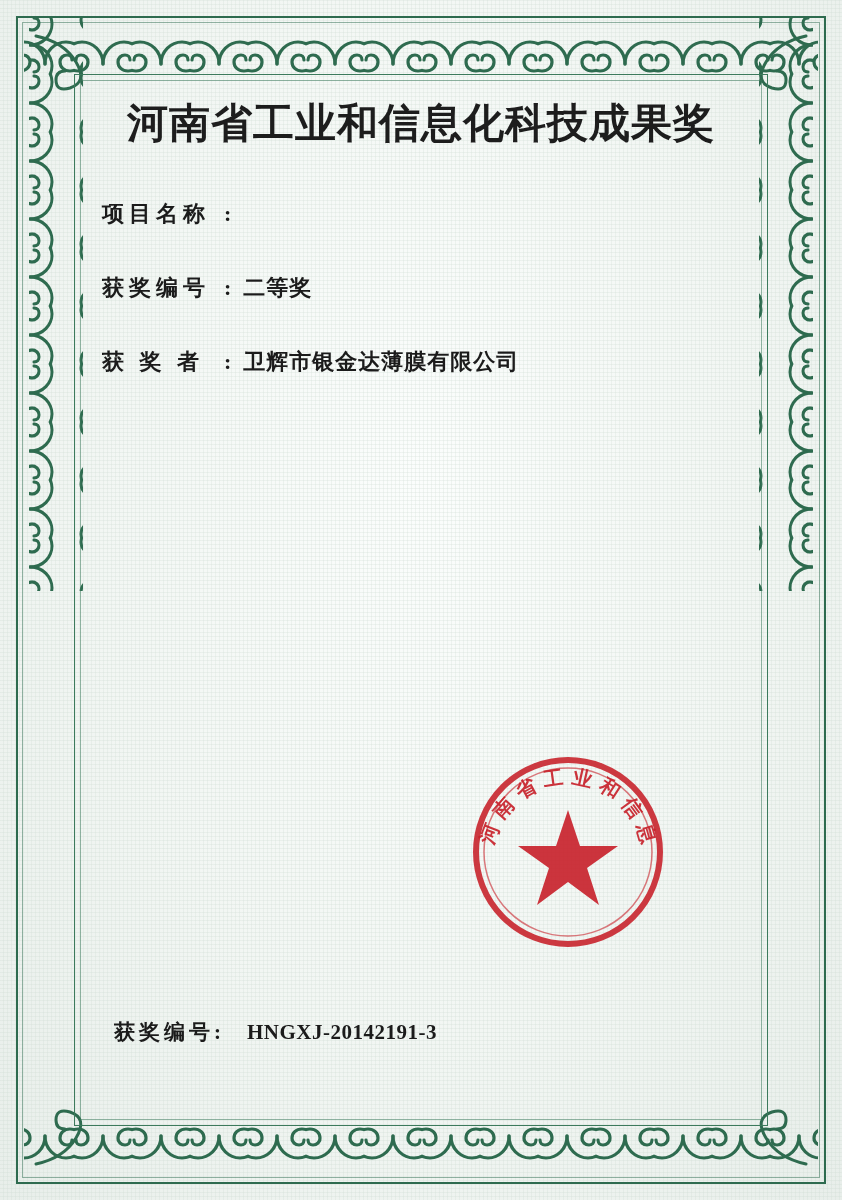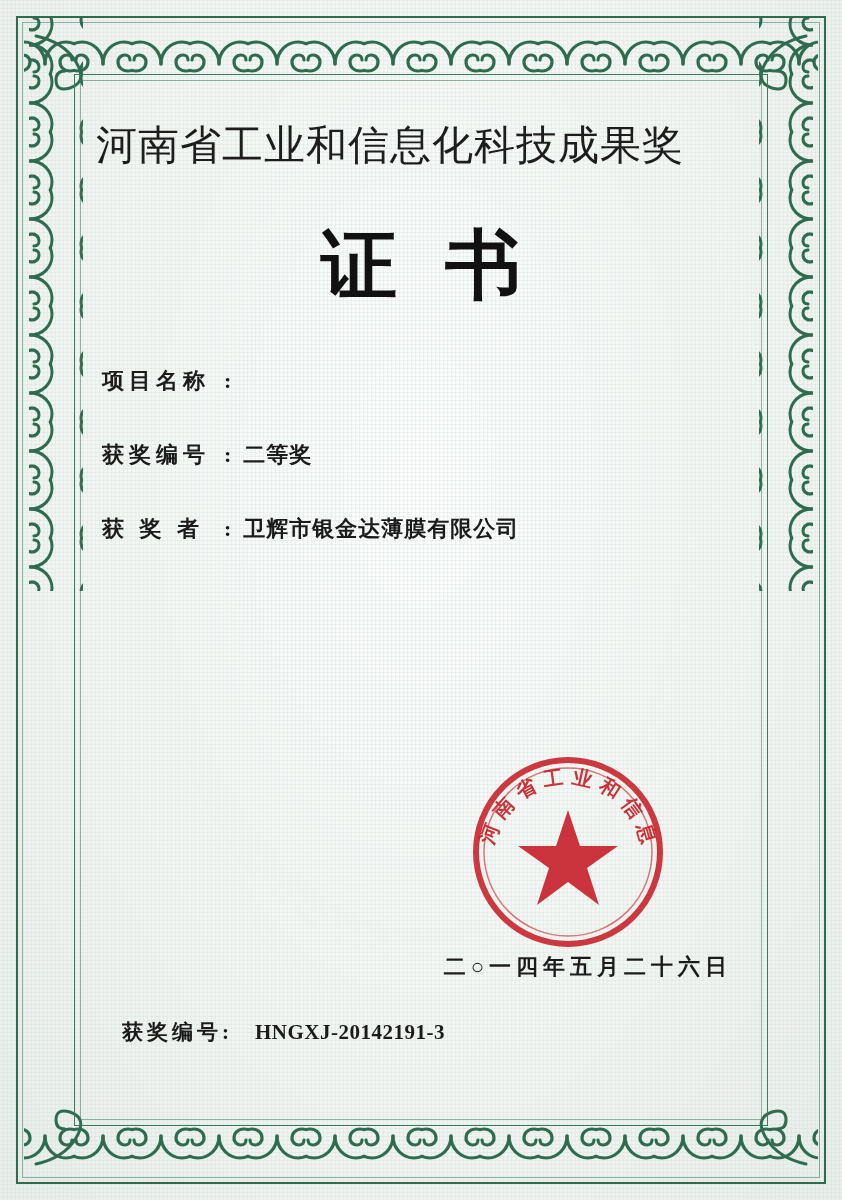--- a/index.html
+++ b/index.html
@@ -58,24 +58,24 @@
     pointer-events: none;
   }
 
   
   .content {
     position: absolute;
     left: 96px; right: 96px; top: 96px; bottom: 96px;
   }
 
   .main-title {
-    margin-top: 22px;
+    text-align: center;
     font-size: 41px;
     letter-spacing: 1px;
-    font-weight: normal;
+    font-weight: bold;
     color: #1d1d1d;
     font-family: "Liberation Serif", "DejaVu Serif", serif;
     white-space: nowrap;
   }
 
   .sub-title {
     margin-top: 42px;
     text-align: center;
     font-size: 76px;
     font-weight: bold;
@@ -145,21 +145,21 @@
 
   .cert-no {
     position: absolute;
     left: 18px;
     bottom: 58px;
     font-size: 21px;
     color: #1b1b1b;
     letter-spacing: 1px;
     font-weight: bold;
   }
-  .cert-no .no-label { letter-spacing: 4px; margin-left: 8px; }
+  .cert-no .no-label { letter-spacing: 4px; }
   .cert-no .no-value {
     font-family: "Liberation Serif", "DejaVu Serif", serif;
     letter-spacing: 0.5px;
     margin-left: 22px;
   }
 </style>
 </head>
 <body>
 
 <div class="certificate">
@@ -217,21 +217,20 @@
     </g>
   </svg>
 
   <div class="border-inner"></div>
   <div class="border-inner2"></div>
 
   <div class="content">
 
     <div class="main-title">河南省工业和信息化科技成果奖</div>
 
-    <div class="sub-title">证书</div>
 
 
     <div class="fields">
 
       <div class="field-row">
         <span class="field-label">项目名称</span>
         <span class="field-colon">:</span>
       </div>
 
       <div class="field-row">
@@ -258,20 +257,19 @@
         <circle cx="104" cy="104" r="92" fill="none" stroke="#c8232c" stroke-width="6" opacity="0.9"></circle>
         <circle cx="104" cy="104" r="84" fill="none" stroke="#c8232c" stroke-width="1.5" opacity="0.6"></circle>
 
         <polygon points="104,62 116,98 154,98 123,120 135,157 104,134 73,157 85,120 54,98 92,98" fill="#c8232c" opacity="0.92"></polygon>
         <text font-size="20" fill="#c8232c" font-family="'Liberation Serif',serif" font-weight="bold" letter-spacing="7" opacity="0.92">
           <textPath href="#sealArcTop" startOffset="6%">河南省工业和信息化厅</textPath>
         </text>
       </svg>
     </div>
 
-    <div class="date-line">二○一四年五月二十六日</div>
 
     <div class="cert-no">
       <span class="no-label">获奖编号:</span><span class="no-value">HNGXJ-20142191-3</span>
     </div>
 
   </div>
 </div>
 
 </body></html>

